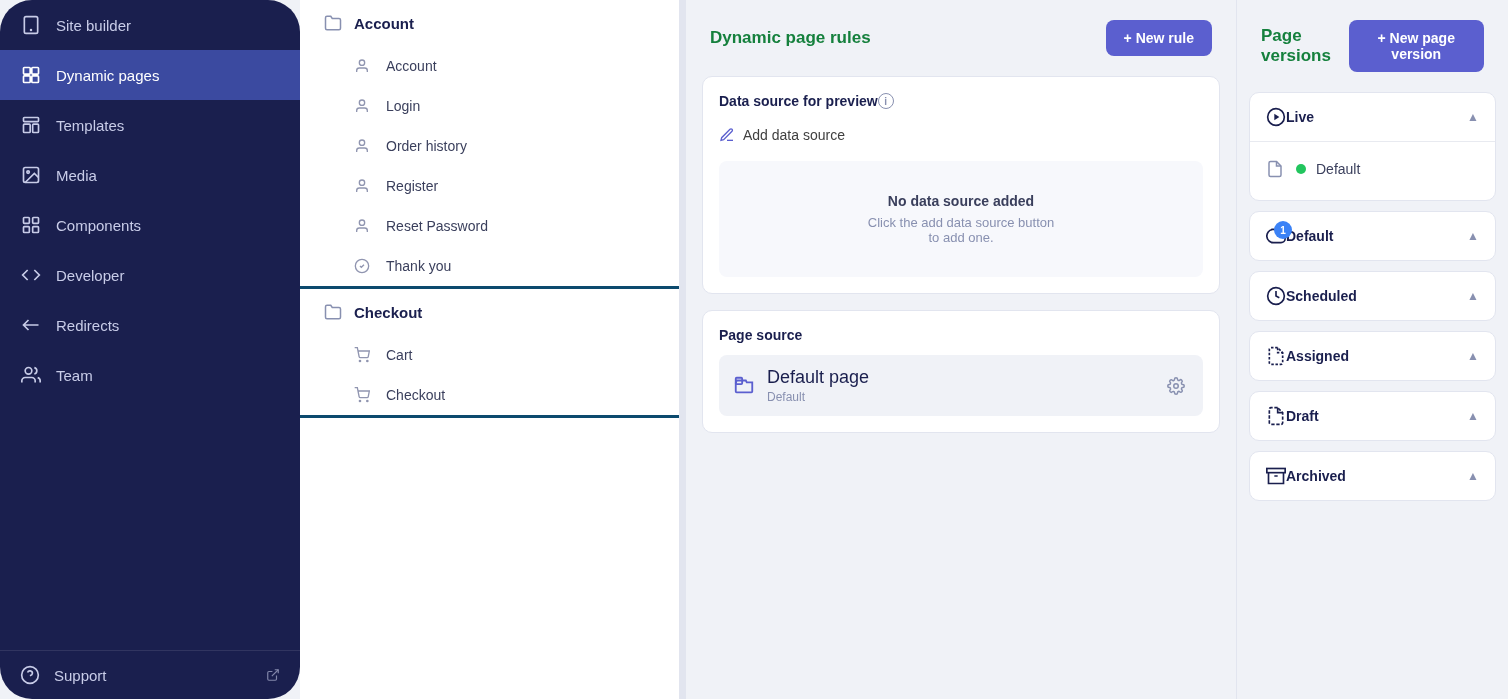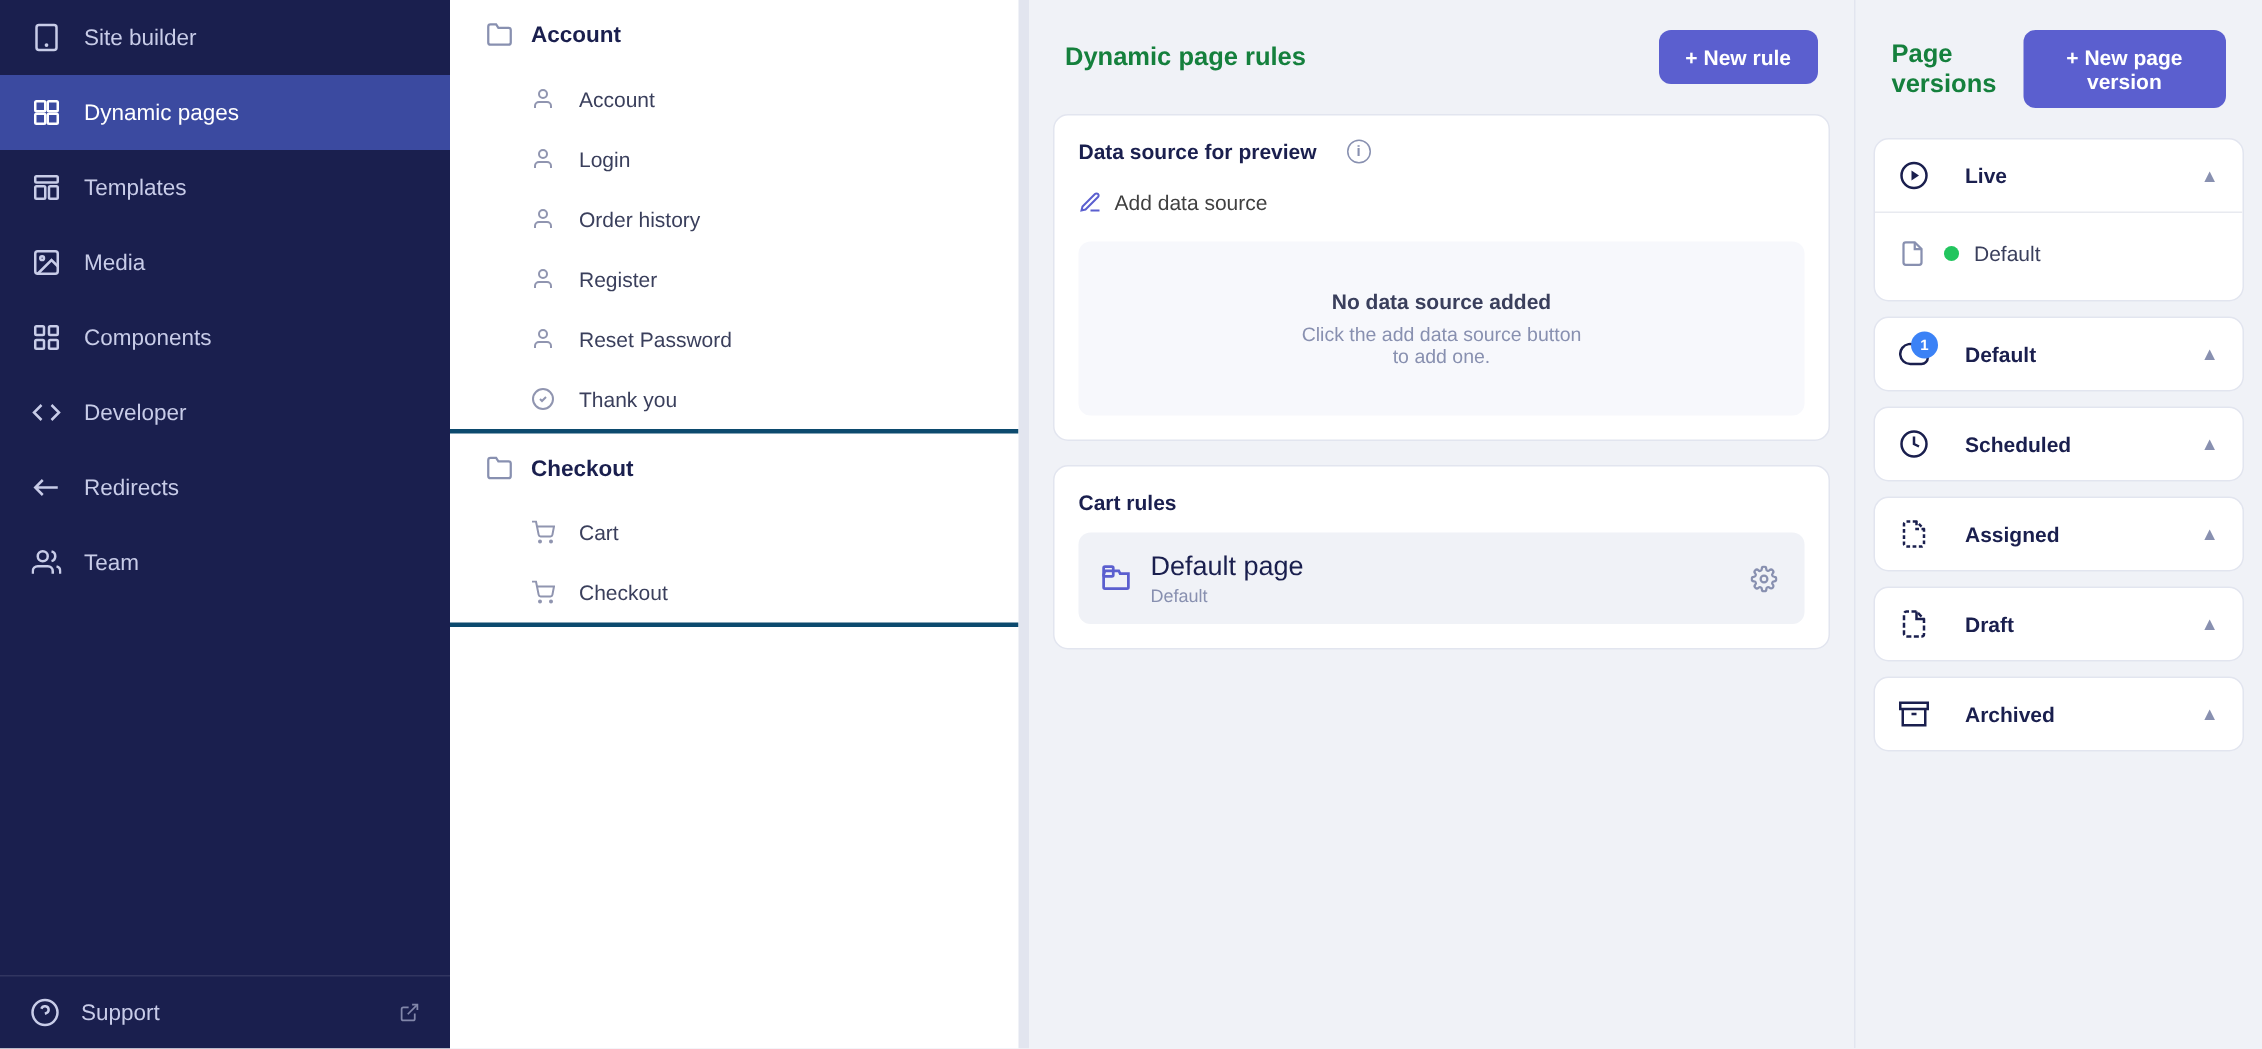--- a/index.html
+++ b/index.html
@@ -7,20 +7,21 @@
 
     
     .sidebar {
       width: 300px;
       background: #1a1f4e;
       color: white;
       display: flex;
       flex-direction: column;
       height: 100%;
       flex-shrink: 0;
+      border-radius: 32px;
     }
     .sidebar-item {
       display: flex;
       align-items: center;
       gap: 14px;
       padding: 14px 20px;
       cursor: pointer;
       color: #c8cce8;
       font-size: 15px;
       font-weight: 500;
@@ -114,21 +115,21 @@
       padding: 16px;
       border: 1px solid #e2e5ef;
     }
     .card-title {
       font-size: 14px;
       font-weight: 600;
       color: #1a1f4e;
       margin-bottom: 12px;
       display: flex;
       align-items: center;
-      gap: 20px;
+      gap: 0;
     }
     .info-icon {
       width: 16px; height: 16px;
       border: 1.5px solid #8890b0;
       border-radius: 50%;
       display: inline-flex;
       align-items: center;
       justify-content: center;
       font-size: 10px;
       color: #8890b0;
@@ -192,21 +193,21 @@
     .version-section-header {
       display: flex;
       align-items: center;
       justify-content: space-between;
       padding: 14px 16px;
       cursor: pointer;
     }
     .version-section-left {
       display: flex;
       align-items: center;
-      gap: 24px;
+      gap: 0;
       font-size: 14px;
       font-weight: 600;
       color: #1a1f4e;
     }
     .version-body {
       padding: 10px 16px 14px;
       border-top: 1px solid #e8eaf0;
     }
     .version-item {
       display: flex;
@@ -465,21 +466,21 @@
         <span>Add data source</span>
       </div>
       <div class="no-data-box">
         <div class="no-data-title">No data source added</div>
         <div class="no-data-sub">Click the add data source button<br>to add one.</div>
       </div>
     </div>
 
     <div class="card">
       <div class="card-title">
-        <span>Cart rules</span>
+        <span>Page source</span>
       </div>
       <div class="page-rule-item">
         <span class="rule-icon">
           <svg width="22" height="22" viewBox="0 0 24 24" fill="none" stroke="#5b5fcf" stroke-width="2">
               <rect x="3" y="3" width="7" height="7" rx="1"></rect>
               <path d="M10 6h4l1 2h6v10a1 1 0 01-1 1H4a1 1 0 01-1-1V9l1-3h6z"></path>
             </svg>
         </span>
         <div class="rule-info">
           <div class="rule-name">Default page</div>

